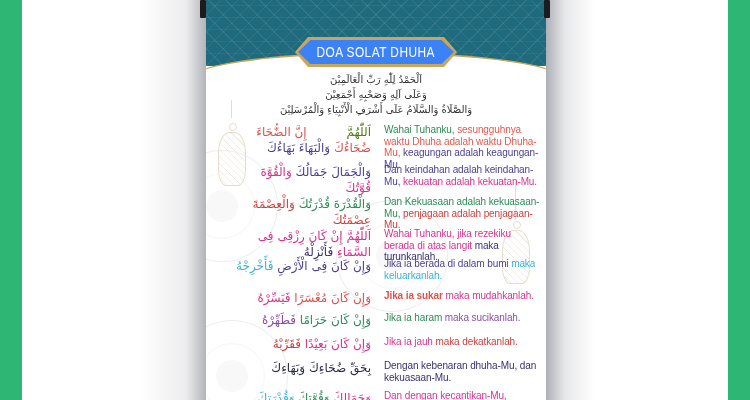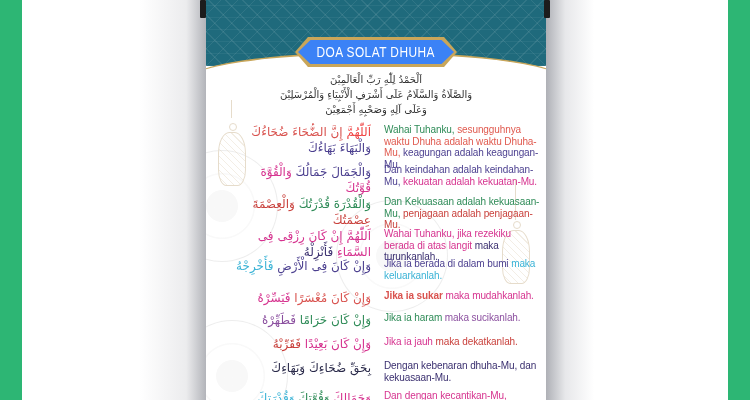--- a/index.html
+++ b/index.html
@@ -116,27 +116,27 @@
   <div class="mandala" style="left:130px; top:200px;"></div>
   <div class="mandala" style="left:-30px; top:320px;"></div>
 
   <div class="lantern-string" style="left:25px; top:100px; height:18px;"></div>
   <div class="lantern" style="left:12px; top:132px;"></div>
   <div class="lantern-string" style="left:309px; top:180px; height:40px;"></div>
   <div class="lantern" style="left:296px; top:230px;"></div>
 
   <div class="opening">
     <div>اَلْحَمْدُ لِلّٰهِ رَبِّ الْعَالَمِيْنَ</div>
+    <div>وَعَلَى آلِهِ وَصَحْبِهِ أَجْمَعِيْنَ</div>
     <div>وَالصَّلَاةُ وَالسَّلَامُ عَلَى أَشْرَفِ الْأَنْبِيَاءِ وَالْمُرْسَلِيْنَ</div>
-    <div>وَعَلَى آلِهِ وَصَحْبِهِ أَجْمَعِيْنَ</div>
   </div>
 
   <div class="rows" id="rows">
       <div class="row" style="top: 0px;">
-        <div class="arabic"><span style="color: #ef4444;">اَللّٰهُمَّ </span><span style="color: rgb(217, 83, 79);">إِنَّ الضُّحَاءَ ضُحَاءُكَ</span><span style="color: rgb(75, 63, 143);"> وَالْبَهَاءَ بَهَاءُكَ</span></div>
+        <div class="arabic"><span style="color: #4d7c0f; padding-left: 36px;">اَللّٰهُمَّ </span><span style="color: rgb(217, 83, 79);">إِنَّ الضُّحَاءَ ضُحَاءُكَ</span><span style="color: rgb(75, 63, 143);"> وَالْبَهَاءَ بَهَاءُكَ</span></div>
         <div class="translation"><span style="color: rgb(46, 139, 87);">Wahai Tuhanku, </span><span style="color: rgb(224, 90, 79);">sesungguhnya waktu Dhuha adalah waktu Dhuha-Mu,</span><span style="color: rgb(75, 63, 143);"> keagungan adalah keagungan-Mu.</span></div>
       </div>
       <div class="row" style="top: 40px;">
         <div class="arabic"><span style="color: rgb(75, 63, 143);">وَالْجَمَالَ جَمَالُكَ </span><span style="color: rgb(214, 51, 143); margin-left: 35px;">وَالْقُوَّةَ قُوَّتُكَ</span></div>
         <div class="translation"><span style="color: rgb(75, 63, 143);">Dan keindahan adalah keindahan-Mu,</span><span style="color: rgb(214, 51, 143);"> kekuatan adalah kekuatan-Mu.</span></div>
       </div>
       <div class="row" style="top: 72px;">
         <div class="arabic"><span style="color: rgb(46, 139, 87);">وَالْقُدْرَةَ قُدْرَتُكَ </span><span style="color: rgb(201, 65, 60);">وَالْعِصْمَةَ عِصْمَتُكَ</span></div>
         <div class="translation"><span style="color: rgb(46, 139, 87);">Dan Kekuasaan adalah kekuasaan-Mu,</span><span style="color: rgb(201, 65, 60);"> penjagaan adalah penjagaan-Mu.</span></div>
       </div>

